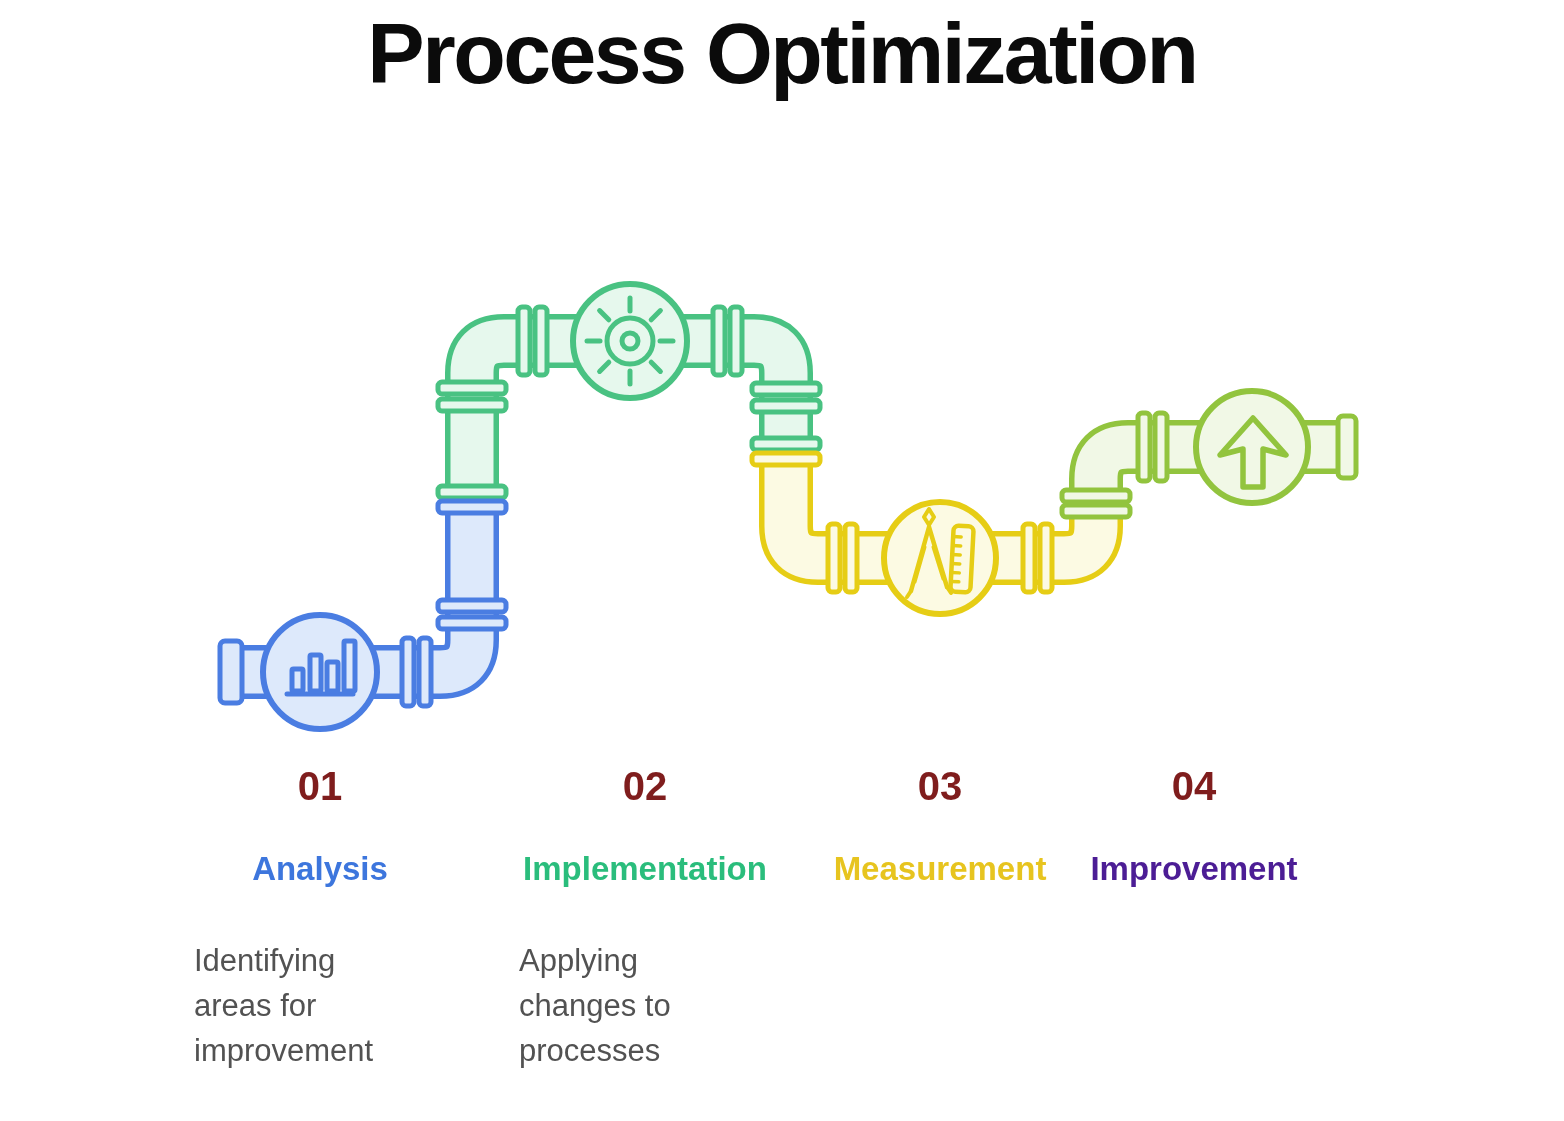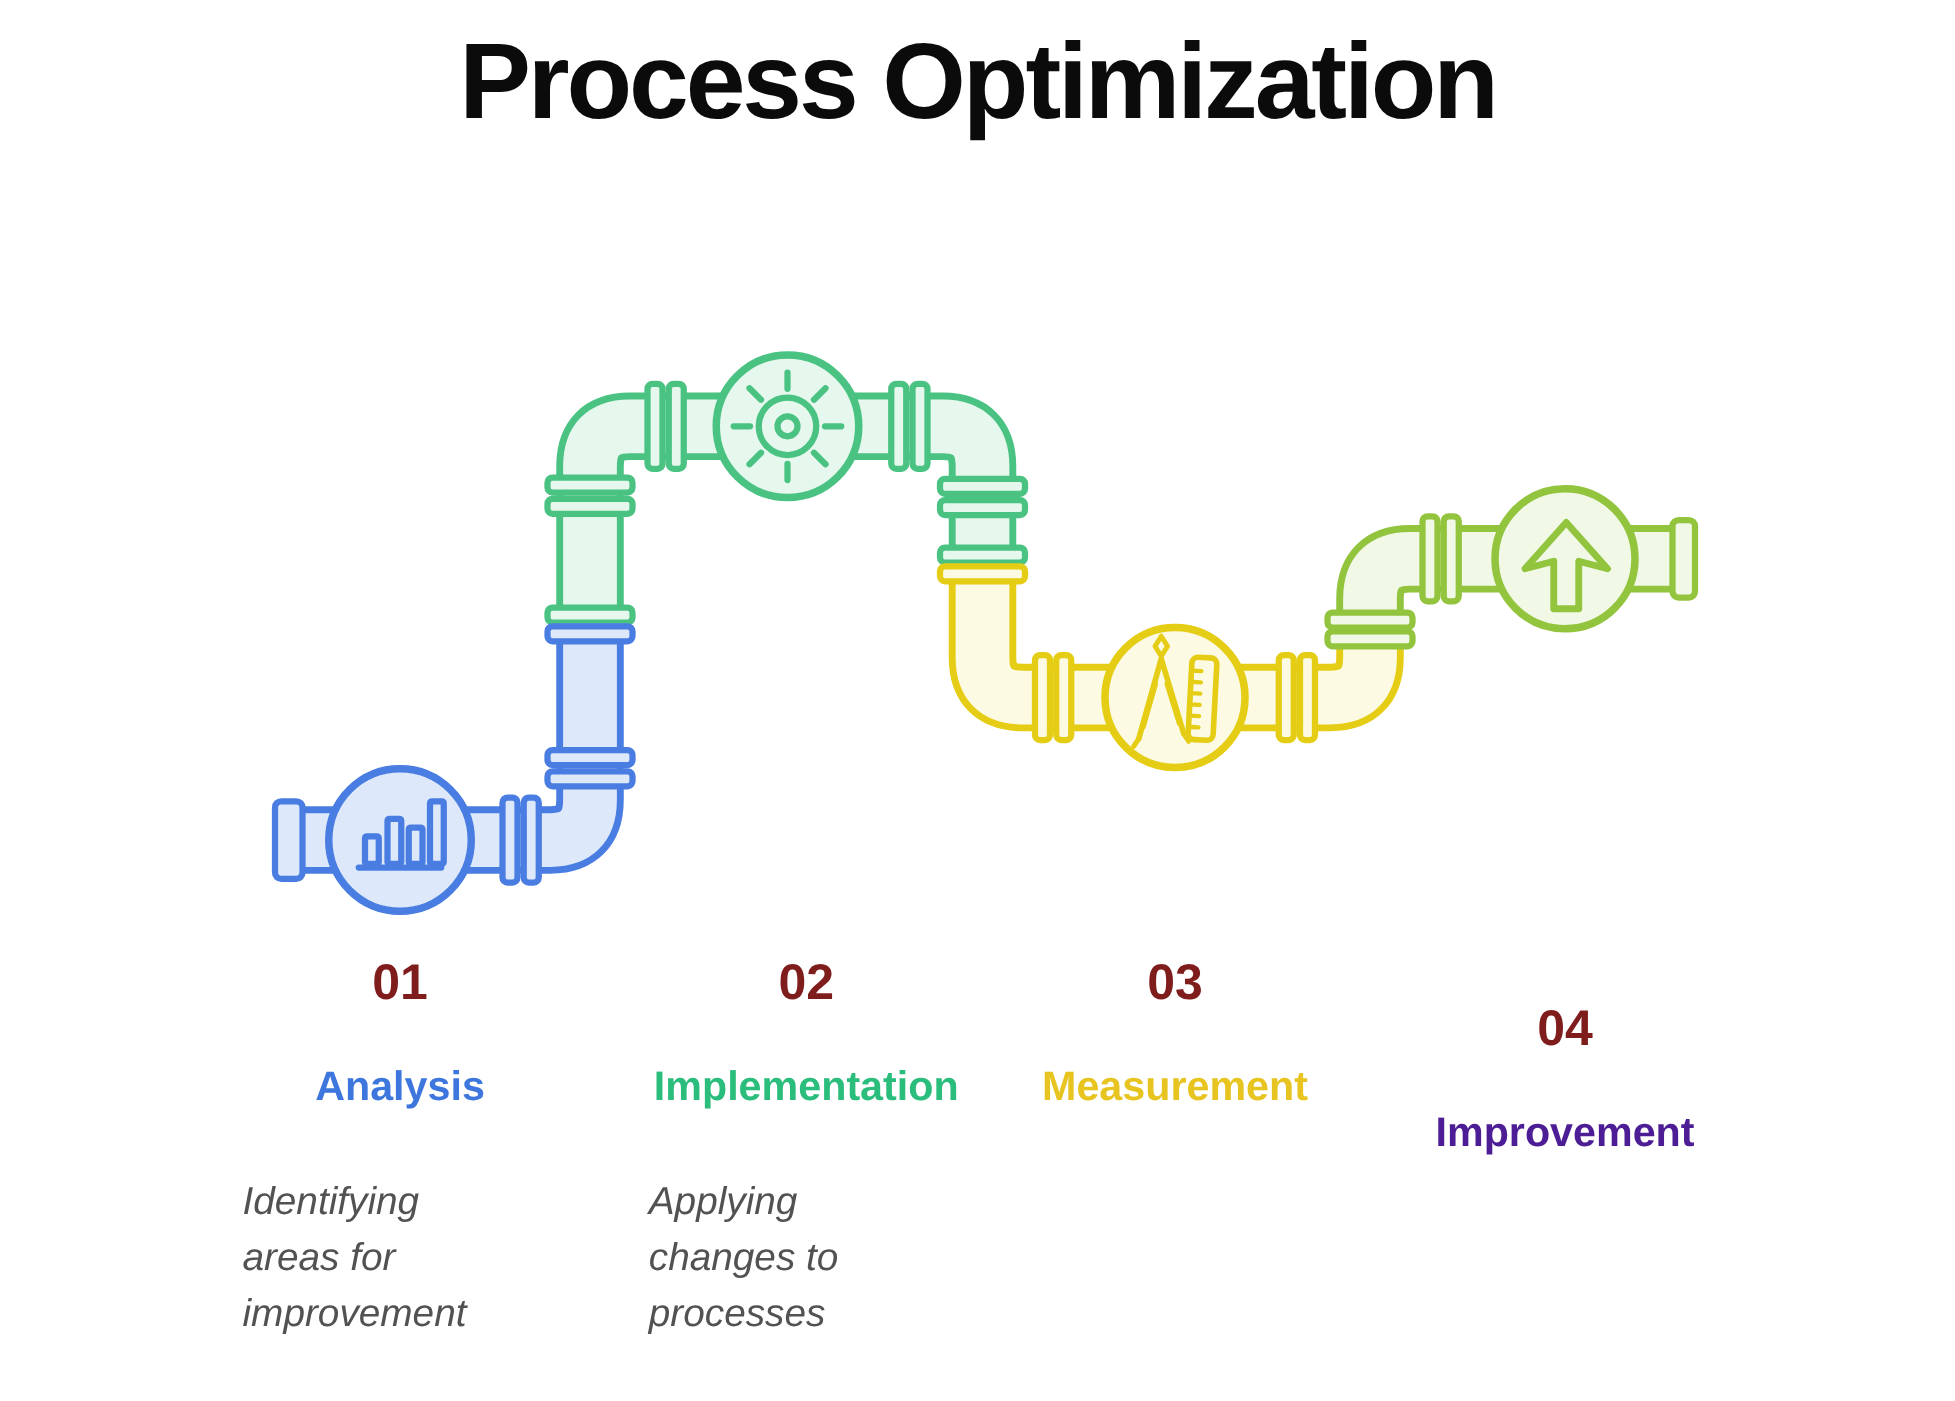--- a/index.html
+++ b/index.html
@@ -1,41 +1,41 @@
 <!DOCTYPE html>
 <html><head>
 <meta charset="utf-8">
 <style>
   html,body{margin:0;padding:0;background:#ffffff;}
   .canvas{
     position:relative;width:1564px;height:1121px;background:#ffffff;
     font-family:"Liberation Sans",sans-serif;overflow:hidden;
   }
   .page-title{
-    position:absolute;top:16px;left:0;width:1564px;text-align:center;
+    position:absolute;top:4px;left:0;width:1564px;text-align:center;
     font-size:86px;font-weight:700;letter-spacing:-2.5px;color:#0b0b0b;margin:0;
   }
   .pipes{position:absolute;left:0;top:200px;width:1564px;height:560px;}
   .stage-col{position:absolute;width:260px;}
   .stage-number{
     text-align:center;font-size:40px;line-height:62px;color:#7f1d1d;font-weight:700;
   }
   .stage-label{
     position:absolute;width:260px;text-align:center;
     font-size:33px;line-height:38px;font-weight:700;
   }
   .stage-desc{
     position:absolute;width:225px;padding-left:4px;text-align:left;
     font-size:31px;line-height:45px;color:#525252;font-weight:400;
   }
   
-  .col1{left:190px;} .col2{left:515px;} .col3{left:810px;} .col4{left:1122px;margin-top:37px;}
+  .col1{left:190px;} .col2{left:515px;} .col3{left:810px;} .col4{left:1064px;}
   .row-number{top:755px;}
   .row-label{top:850px;}
-  .row-desc{top:938px;font-style:italic;}
+  .row-desc{top:938px;}
   .row-desc-tall{top:915px;}
 </style>
 </head>
 <body>
 
 <div class="canvas">
 
   <h1 class="page-title">Process Optimization</h1>
 
   <svg class="pipes" viewBox="0 0 1564 560" width="1564" height="560">

